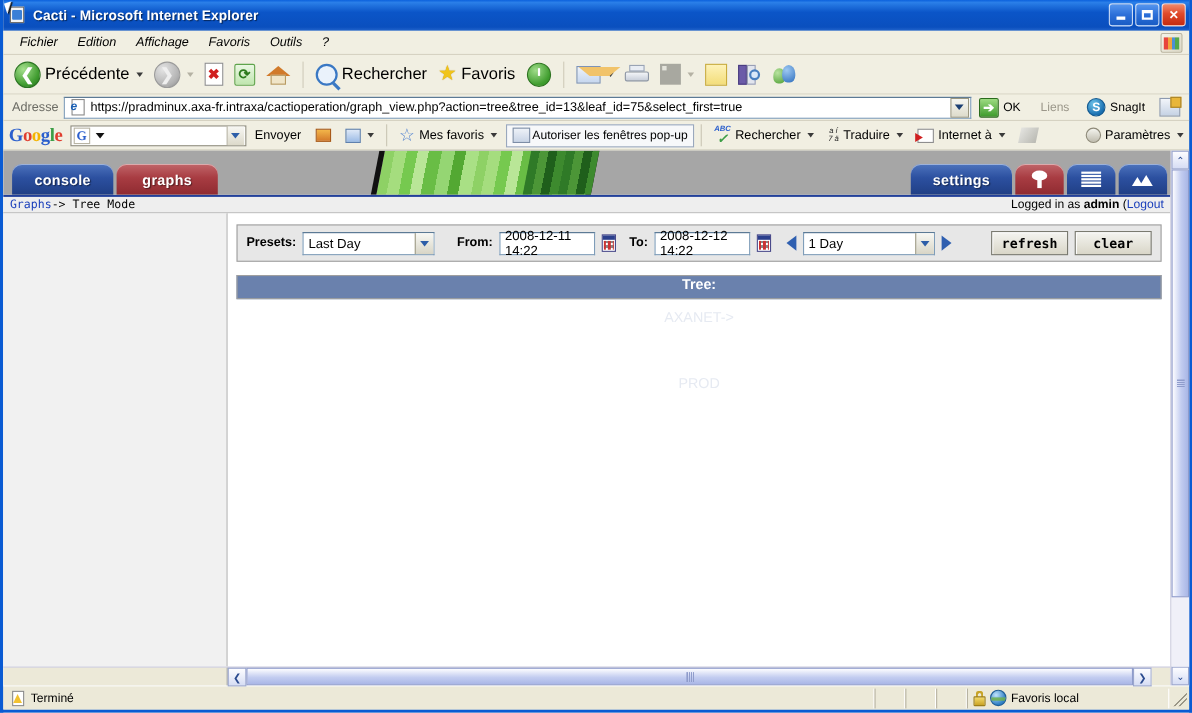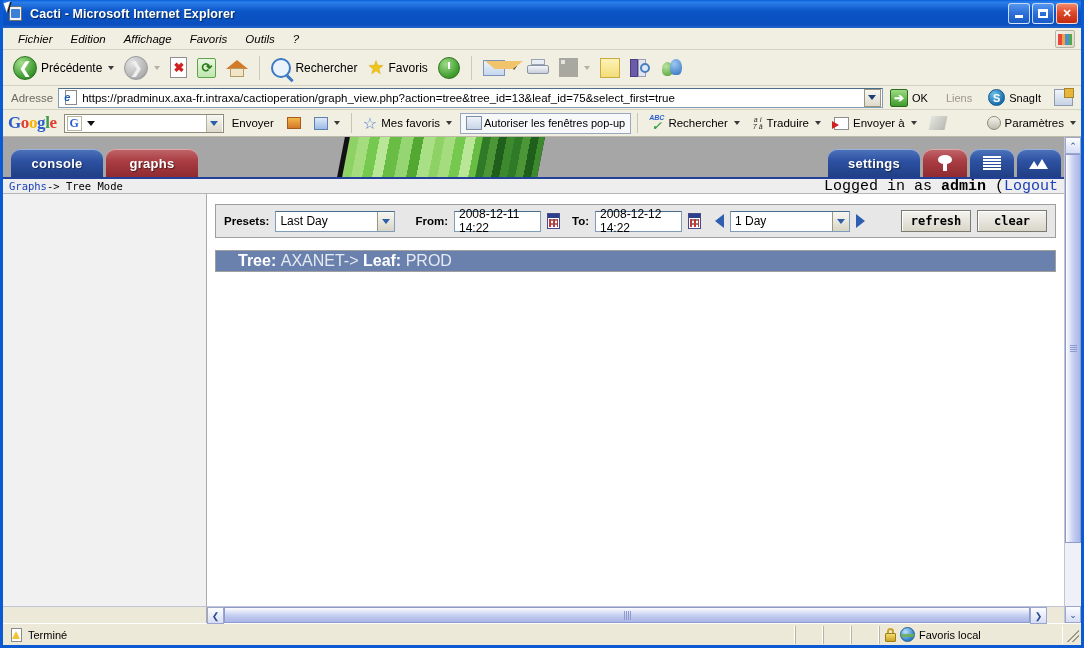--- a/index.html
+++ b/index.html
@@ -99,21 +99,21 @@
 
   
   .toolbar {
     height: 36px; flex:0 0 36px;
     background:#f1efe2;
     border-bottom:1px solid #d6d2c2;
     display:flex; align-items:center; padding-left:6px;
     gap:2px;
   }
   .tb-item { display:flex;align-items:center;gap:4px;padding:2px 4px;height:30px; }
-  .tb-label { font-size:12px; }
+  .tb-label { font-size:15px; }
   .tb-sep { width:1px;height:24px;background:#cfcbb9;margin:0 5px; }
   .caret { width:0;height:0;border-left:3.5px solid transparent;border-right:3.5px solid transparent;border-top:4px solid #3a3a3a;margin-left:2px;}
   .caret.dim { border-top-color:#b5b2a4; }
   .circ { width:24px;height:24px;border-radius:50%;display:flex;align-items:center;justify-content:center;color:#fff;font-size:15px;font-weight:bold; }
   .circ.green { background:radial-gradient(circle at 33% 28%,#a5e08d,#3f9b2f 65%,#1f6b17);border:1px solid #2b7322; }
   .circ.grey  { background:radial-gradient(circle at 33% 28%,#e4e4e4,#b4b4b4 65%,#8e8e8e);border:1px solid #9a9a9a;color:#efefef; }
   .page-x { width:17px;height:21px;background:#fff;border:1px solid #8f8f8f;position:relative;display:flex;align-items:center;justify-content:center;color:#d02020;font-weight:bold;font-size:13px; }
   .refresh-i { width:19px;height:20px;background:linear-gradient(#eaf7e3,#bfe6ae);border:1px solid #5fa44c;border-radius:2px;display:flex;align-items:center;justify-content:center;color:#2c7a1c;font-size:13px;font-weight:bold; }
   .home-i { width:22px;height:20px;position:relative; }
   .home-i .roof{position:absolute;left:0;top:2px;width:0;height:0;border-left:11px solid transparent;border-right:11px solid transparent;border-bottom:9px solid #d17a2a;}
@@ -263,21 +263,21 @@
     border-top:2px solid #22409a;
     border-bottom:1px solid #b6b6b6;
     display:flex;align-items:center;
     padding:0 6px;
     font-family:"DejaVu Sans Mono","Liberation Mono",monospace;
     font-size:10.5px;
     justify-content:space-between;
   }
   .crumb-left a{color:#1a3fbb;text-decoration:none;}
   .crumb-left{color:#000;}
-  .crumb-right{font-family:Liberation Mono, monospace;font-size:15px;color:#000;}
+  .crumb-right{font-family:Liberation Sans, sans-serif;font-size:11px;color:#000;}
   .crumb-right b{font-weight:bold;}
   .crumb-right a{color:#1a3fbb;text-decoration:none;}
 
   .body-split{flex:1 1 auto;display:flex;min-height:0;border-radius:32px;}
   .leftnav{
     width:204px;flex:0 0 204px;
     background:#f1f1f1;
     border-right:1px solid #aaaaaa;
   }
   .content{flex:1 1 auto;background:#fff;padding:10px 8px 0 8px;min-width:0;}
@@ -325,22 +325,22 @@
     font-weight:bold;font-size:12px;
     display:flex;align-items:center;justify-content:center;
     font-family:"DejaVu Sans Mono","Liberation Mono",monospace;
   }
   .treebar{
     margin-top:12px;
     background:#6a81ad;
     border:1px solid #9f9f9f;
     height:22px;
     display:flex;align-items:center;
-    padding:0 22px;
-    color:#ffffff;font-size:16px;
+    padding:0 6px;
+    color:#ffffff;font-size:13px;flex-direction:column;
   }
   .treebar b{color:#fff;font-weight:bold;}
   .treebar span{color:#e6eaf2;}
 
   
   .vscroll{
     width:17px;flex:0 0 17px;background:#f4f4fb;
     border-left:1px solid #c3c3d6;
     display:flex;flex-direction:column;
   }
@@ -570,21 +570,21 @@
     <div class="gitem">
       <span style="display:flex;flex-direction:column;align-items:center;">
         <i class="trad">a í</i>
         <i class="trad">7 ä</i>
       </span>
       <span>Traduire</span>
       <span class="caret"></span>
     </div>
     <div class="gitem">
       <span class="sendto"></span>
-      <span>Envoyer à</span>
+      <span>Internet à</span>
       <span class="caret"></span>
     </div>
     <div class="gitem">
       <span class="pencil"></span>
     </div>
     <div class="flex1"></div>
     <div class="gitem">
       <span class="param-c"></span>
       <span>Paramètres</span>
       <span class="caret"></span>

